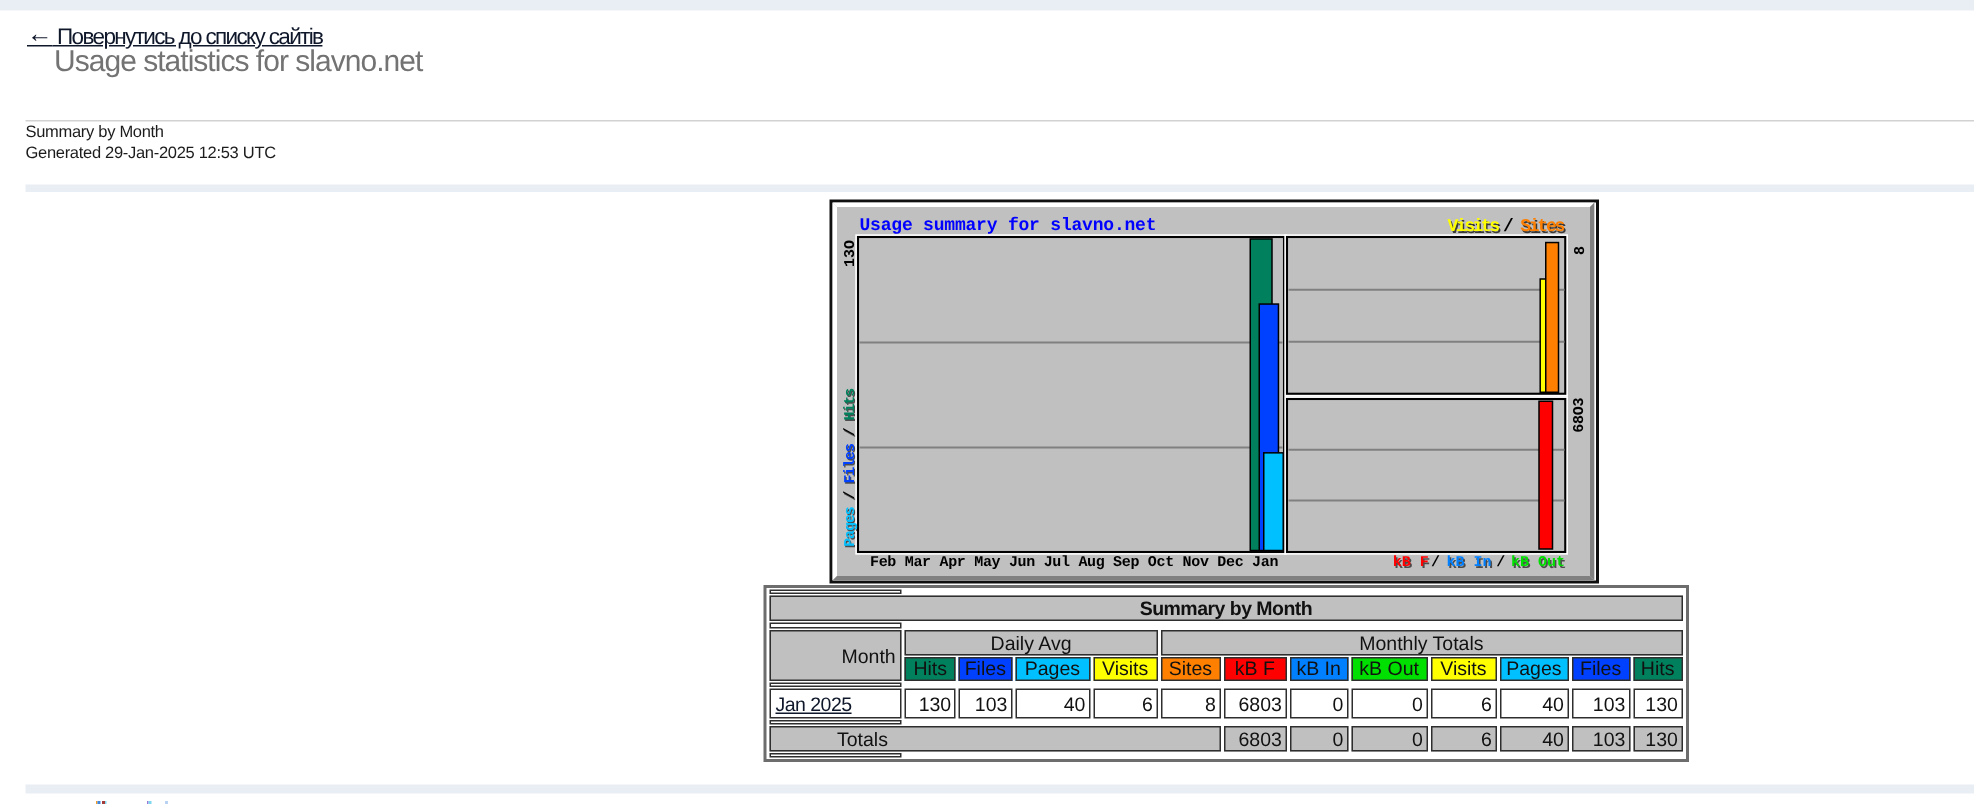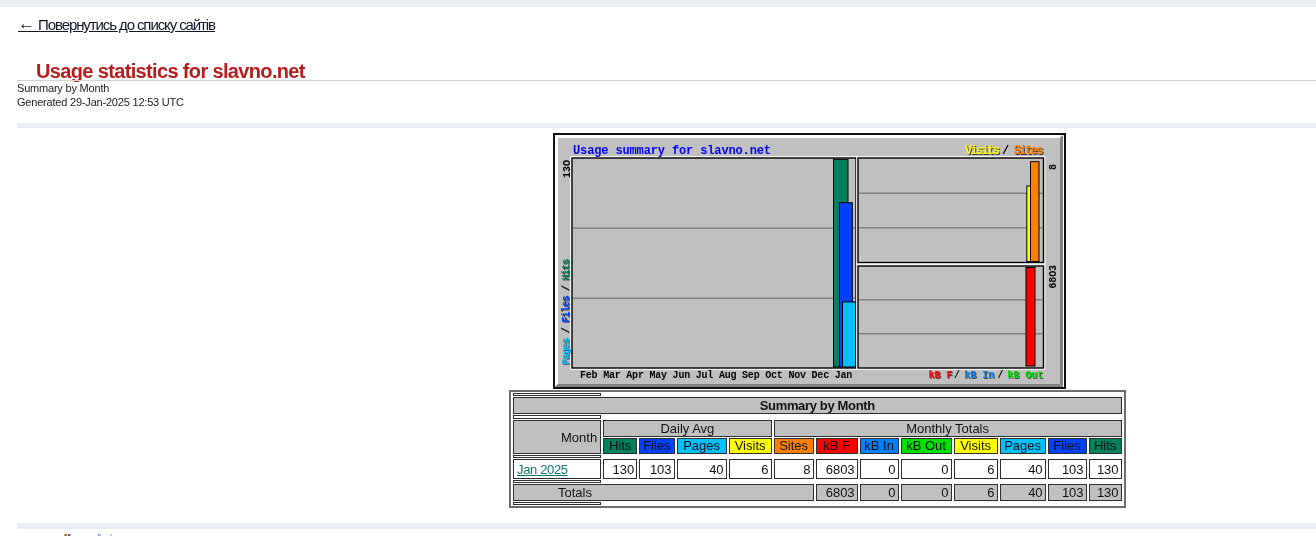--- a/index.html
+++ b/index.html
@@ -4,39 +4,39 @@
 <style>
   html,body{margin:0;padding:0;}
   body{width:1316px;height:536px;position:relative;background:#fff;
        font-family:"Liberation Sans", sans-serif;overflow:hidden;}
   .band{position:absolute;background:#e9edf4;}
   #band1{left:0;top:0;width:1316px;height:7px;}
   #band2{left:17px;top:122.5px;width:1299px;height:5.5px;}
   #band3{left:17px;top:523px;width:1299px;height:5.5px;}
   #toplink{position:absolute;left:18px;top:16px;font-size:15px;letter-spacing:-1.1px;color:#0f172a;
            text-decoration:underline;}
-  #h1{position:absolute;left:36px;top:60px;font-size:20px;font-weight:bold;color:#b91c1c;letter-spacing:-0.65px;}
+  #h1{position:absolute;left:36px;top:30px;font-size:20px;font-weight:normal;color:#737373;letter-spacing:-0.65px;}
   #thinline{position:absolute;left:17px;top:80px;width:1299px;height:1px;background:#d2d2d2;}
   #smalltxt{position:absolute;left:17px;top:82px;font-size:11px;color:#1c1c1c;line-height:13.5px;letter-spacing:-0.2px;}
   #chart{position:absolute;left:553px;top:133px;width:509px;height:252px;border:2px solid #101010;}
 
   #tbl{position:absolute;left:509px;top:390px;border-collapse:separate;
        border-spacing:2px 1px;border:2px solid #6d6d6d;background:#fff;
        table-layout:fixed;font-size:13px;color:#111;}
   #tbl th,#tbl td{border:1px solid #2e2e2e;padding:0 3px;font-weight:normal;
        overflow:hidden;white-space:nowrap;box-sizing:border-box;}
   #tbl .gr{background:#c0c0c0;}
   #tbl .sp{height:3px;padding:0;}
   #tbl .ttl{font-weight:bold;text-align:center;height:17px;line-height:14px;letter-spacing:-0.35px;}
   #tbl .hd{text-align:center;height:17px;line-height:14px;margin-left:43px;}
   #tbl .num{text-align:right;padding:0 2px;}
   #tbl .dat td{height:20px;}
   #tbl tr.hd2 th{height:16px;}
   #tbl .tot th{height:17px;line-height:14px;text-align:right;}
-  a.mo{color:#0f766e;text-decoration:underline;letter-spacing:-0.35px;}
+  a.mo{color:#0f172a;text-decoration:underline;letter-spacing:-0.35px;}
   .c-hit{background:#00805c;}
   .c-file{background:#0040ff;}
   .c-page{background:#00c0ff;}
   .c-visit{background:#ffff00;}
   .c-site{background:#ff8000;}
   .c-kbf{background:#ff0000;}
   .c-kbin{background:#0080ff;}
   .c-kbout{background:#00e000;}
   .blob{position:absolute;}
 </style>

